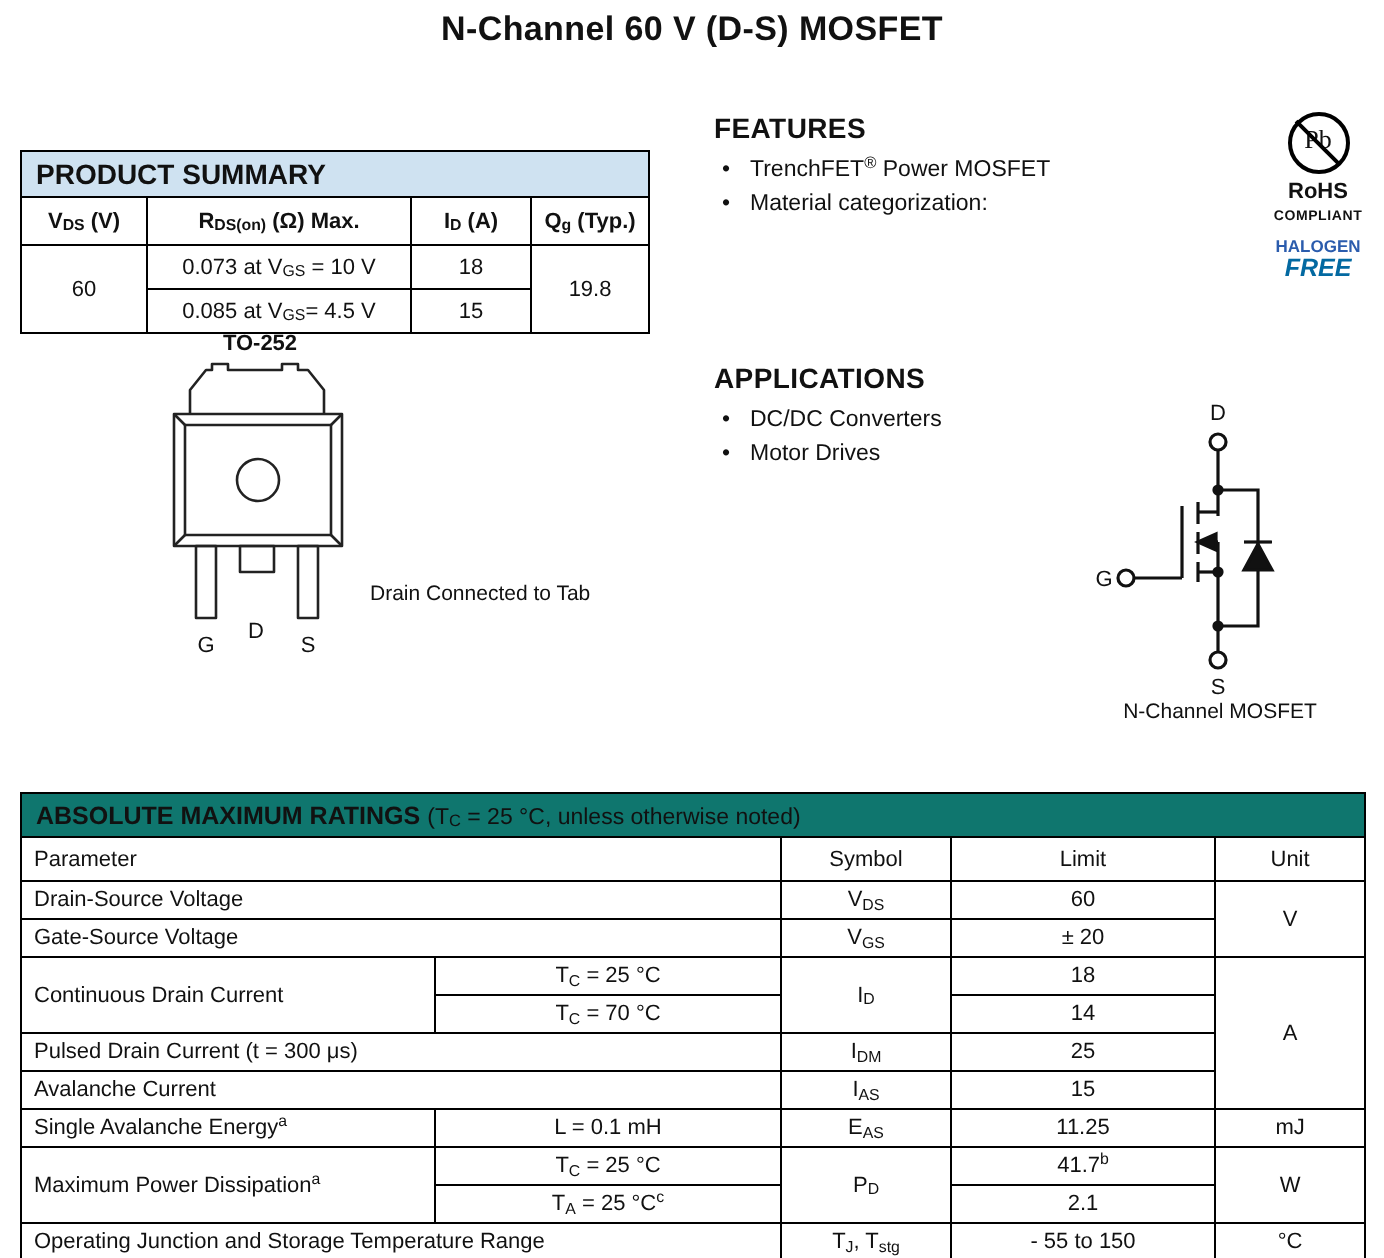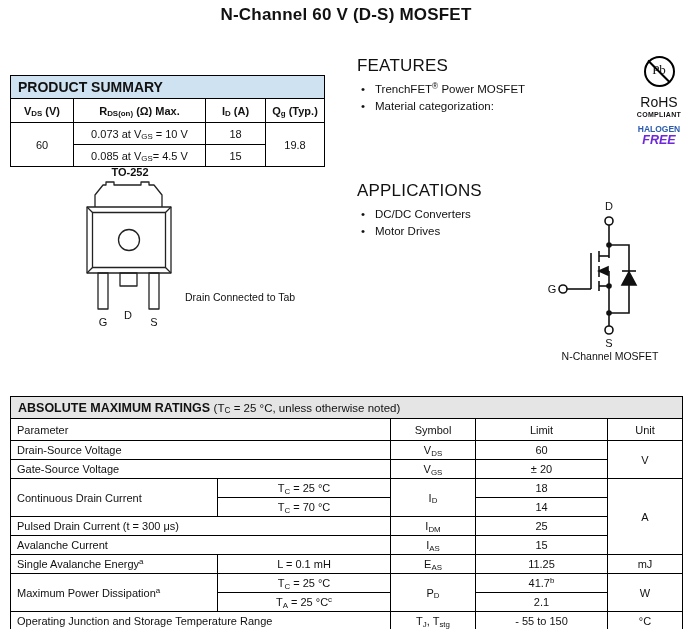--- a/index.html
+++ b/index.html
@@ -30,41 +30,41 @@
   .amr-note { font-weight:normal; font-size:11.5px; }
   .amr-table .chead td { font-weight:normal; height:21px; }
   .amr-table .drow td { height:18px; }
   td.l { text-align:left; padding-left:6px; }
 
   sub { font-size:0.72em; line-height:0; position:relative; top:0.22em; vertical-align:baseline; }
   sup { font-size:0.72em; line-height:0; position:relative; top:-0.45em; vertical-align:baseline; }
 
   
   .sect { width:290px; }
-  .sect-title { font-size:17px; font-weight:normal; margin-bottom:5px; letter-spacing:0.2px; }
+  .sect-title { font-size:14px; font-weight:bold; margin-bottom:5px; letter-spacing:0.2px; }
   .bullet { position:relative; padding-left:18px; font-size:11.5px; line-height:17px; }
   .bullet::before { content:"•"; position:absolute; left:4px; }
   .cont-line {
     padding-left:18px; font-size:11.5px; line-height:16px;
     width:250px; text-align:justify; text-align-last:justify;
   }
 
   
   .badge { left:629px; top:56px; width:60px; text-align:center; }
   .pb-circle {
     position:relative; width:27px; height:27px; margin:0 auto;
     border:2px solid #000; border-radius:50%;
   }
   .pb-circle .pb-text { position:absolute; left:0; top:4px; width:100%; text-align:center;
     font-family:"Liberation Serif", serif; font-size:13px; }
   .pb-circle .slash {
     position:absolute; left:12.5px; top:-2px; width:2px; height:31px;
     background:#000; transform:rotate(-45deg);
   }
-  .rohs { margin-top:8px; font-size:14px; font-weight:normal; line-height:15px; }
+  .rohs { margin-top:2px; font-size:11px; font-weight:bold; line-height:15px; }
   .compliant { font-size:7px; font-weight:bold; letter-spacing:0.3px; line-height:9px; }
   .halogen { margin-top:5px; font-size:8.5px; font-weight:bold; line-height:10px; }
   .free { font-size:12.5px; font-weight:bold; font-style:italic; line-height:13px; }
 
   
   .pkg-name { left:85px; top:166px; width:90px; text-align:center; font-size:11px; font-weight:bold; }
   .pkg-note { left:185px; top:291px; font-size:10.5px; }
   .sym-caption { left:540px; top:350px; width:140px; text-align:center; font-size:10.5px; }
   svg { display:block; }
   svg text { font-family:"Liberation Sans", sans-serif; font-size:11px; fill:#111; }
@@ -113,21 +113,21 @@
   </div>
 
   <div class="abs badge">
     <div class="pb-circle">
       <div class="pb-text">Pb</div>
       <div class="slash"></div>
     </div>
     <div class="rohs">RoHS</div>
     <div class="compliant">COMPLIANT</div>
     <div class="halogen" style="color: rgb(43, 92, 173);">HALOGEN</div>
-    <div class="free" style="color: #6d28d9;">FREE</div>
+    <div class="free" style="color: #0369a1;">FREE</div>
   </div>
 
   <div class="abs pkg-name">TO-252</div>
   <svg class="abs" style="left:85px; top:181px;" width="90" height="150" viewBox="0 0 90 150">
     <g fill="none" stroke="#222" stroke-width="1.3" stroke-linejoin="round">
 
       <path d="M10,26 L10,14 L18,4 L21,4 L21,1 L29,1 L29,4 L56,4 L56,1 L64,1 L64,4 L69,4 L77,14 L77,26"></path>
 
       <rect x="2" y="26" width="84" height="66"></rect>
       <rect x="7.5" y="31.5" width="73" height="55"></rect>
@@ -195,21 +195,21 @@
   <table class="abs amr-table">
     <colgroup>
         <col style="width:207px">
         <col style="width:173px">
         <col style="width:85px">
         <col style="width:132px">
         <col style="width:75px">
       </colgroup>
     <tbody>
       <tr>
-        <td colspan="5" class="thead-band" style="background: #e5e5e5;">
+        <td colspan="5" class="thead-band" style="background: #0f766e;">
           <span>ABSOLUTE MAXIMUM RATINGS</span>
           <span class="amr-note">(T<sub>C</sub> = 25 °C, unless otherwise noted)</span>
         </td>
       </tr>
       <tr class="chead">
         <td colspan="2" class="l">Parameter</td>
         <td>Symbol</td>
         <td>Limit</td>
         <td>Unit</td>
       </tr>

